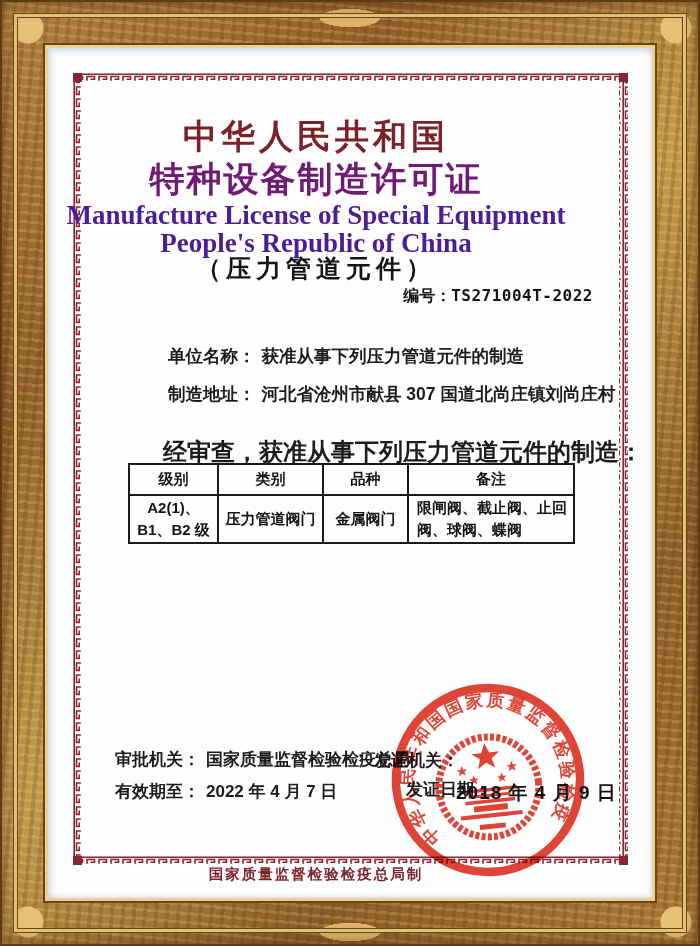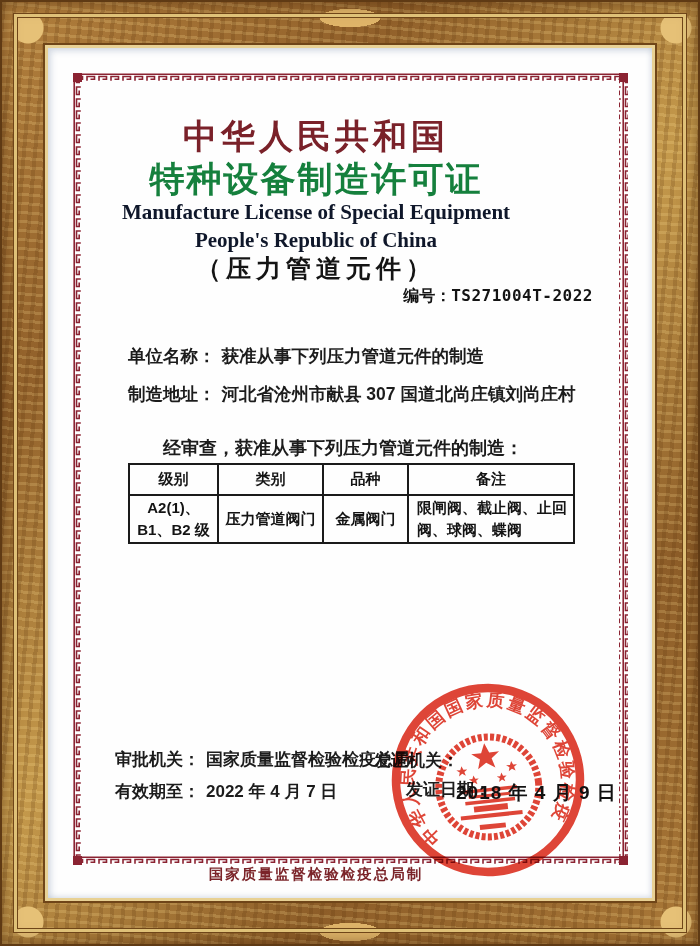--- a/index.html
+++ b/index.html
@@ -33,32 +33,32 @@
   }
   
   .paper{
     position:absolute;inset:48px;background:#fefefe;
     box-shadow:inset 3px 3px 6px rgba(120,140,170,.30), inset -2px -2px 5px rgba(120,140,170,.20);
   }
   .meander{position:absolute;left:25px;top:25px;z-index:1;}
   .abs{position:absolute;z-index:2;}
   .center{left:0;width:536px;text-align:center;}
   .title-cn1{top:66px;font-size:34px;font-weight:bold;color:#7a2129;letter-spacing:4px;}
-  .title-cn2{top:108px;font-size:35px;font-weight:bold;color:#15803d;letter-spacing:2px;}
-  .title-en{font-family:"Liberation Serif",serif;font-weight:bold;color:#0f172a;font-size:21px;}
+  .title-cn2{top:108px;font-size:35px;font-weight:bold;color:#701a75;letter-spacing:2px;}
+  .title-en{font-family:"Liberation Serif",serif;font-weight:bold;color:#4c1d95;font-size:27px;}
   .title-en1{top:152px;}
   .title-en2{top:180px;}
   .subtitle{top:204px;font-size:25px;font-weight:bold;color:#141414;letter-spacing:5px;}
   .license-row{top:238px;right:59px;font-size:16px;font-weight:bold;color:#141414;}
   .license-row .num{font-family:"DejaVu Sans Mono",monospace;letter-spacing:.5px;}
   .info-row{left:80px;font-size:17.5px;font-weight:bold;color:#1c1c1c;}
-  .info-row .lbl{margin-right:6px;}
+  .info-row .lbl{margin-right:6px;margin-left:40px;}
   .unit-row{top:296px;}
   .addr-row{top:334px;}
-  .statement{top:388px;left:115px;font-size:18px;font-weight:bold;color:#1c1c1c;}
+  .statement{top:388px;left:115px;font-size:24px;font-weight:bold;color:#1c1c1c;}
   
   .scope-table{
     position:absolute;z-index:2;top:415px;left:80px;width:445px;
     border-collapse:collapse;table-layout:fixed;
     font-size:15px;font-weight:bold;color:#141414;
   }
   .scope-table th,.scope-table td{border:2px solid #1a1a1a;padding:1px 4px;}
   .scope-table th{height:27px;font-size:15px;}
   .scope-table td{height:44px;text-align:center;line-height:1.45;}
   .scope-table td.remark{text-align:left;padding-left:8px;padding-right:4px;}

